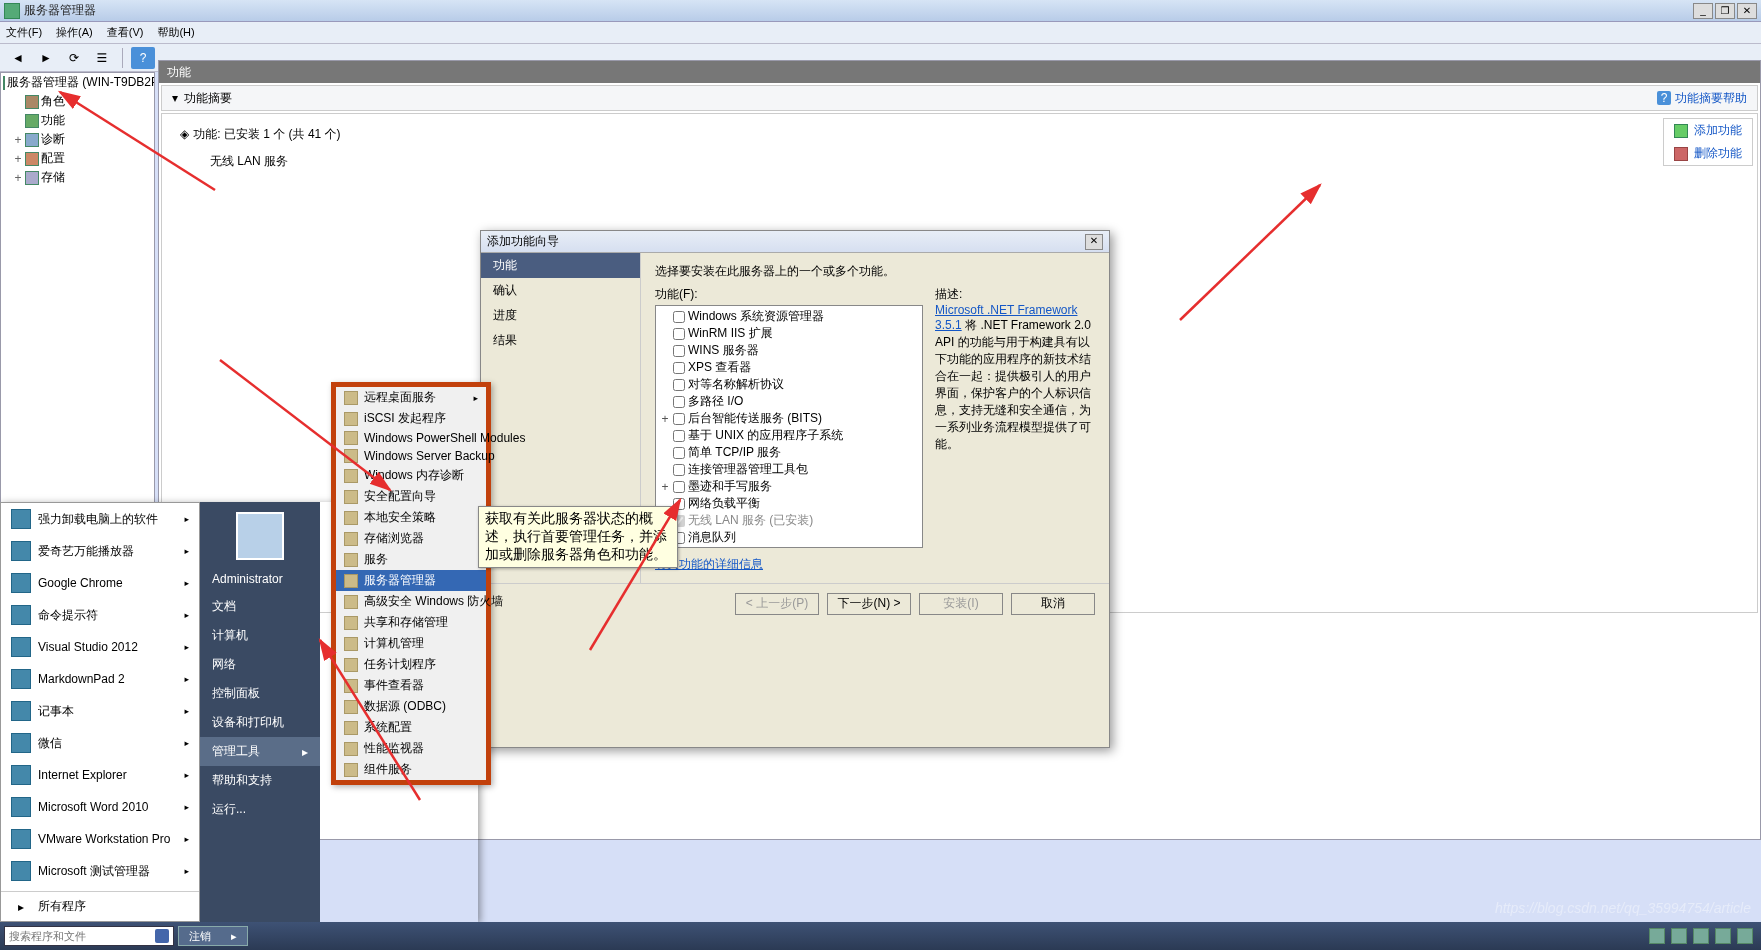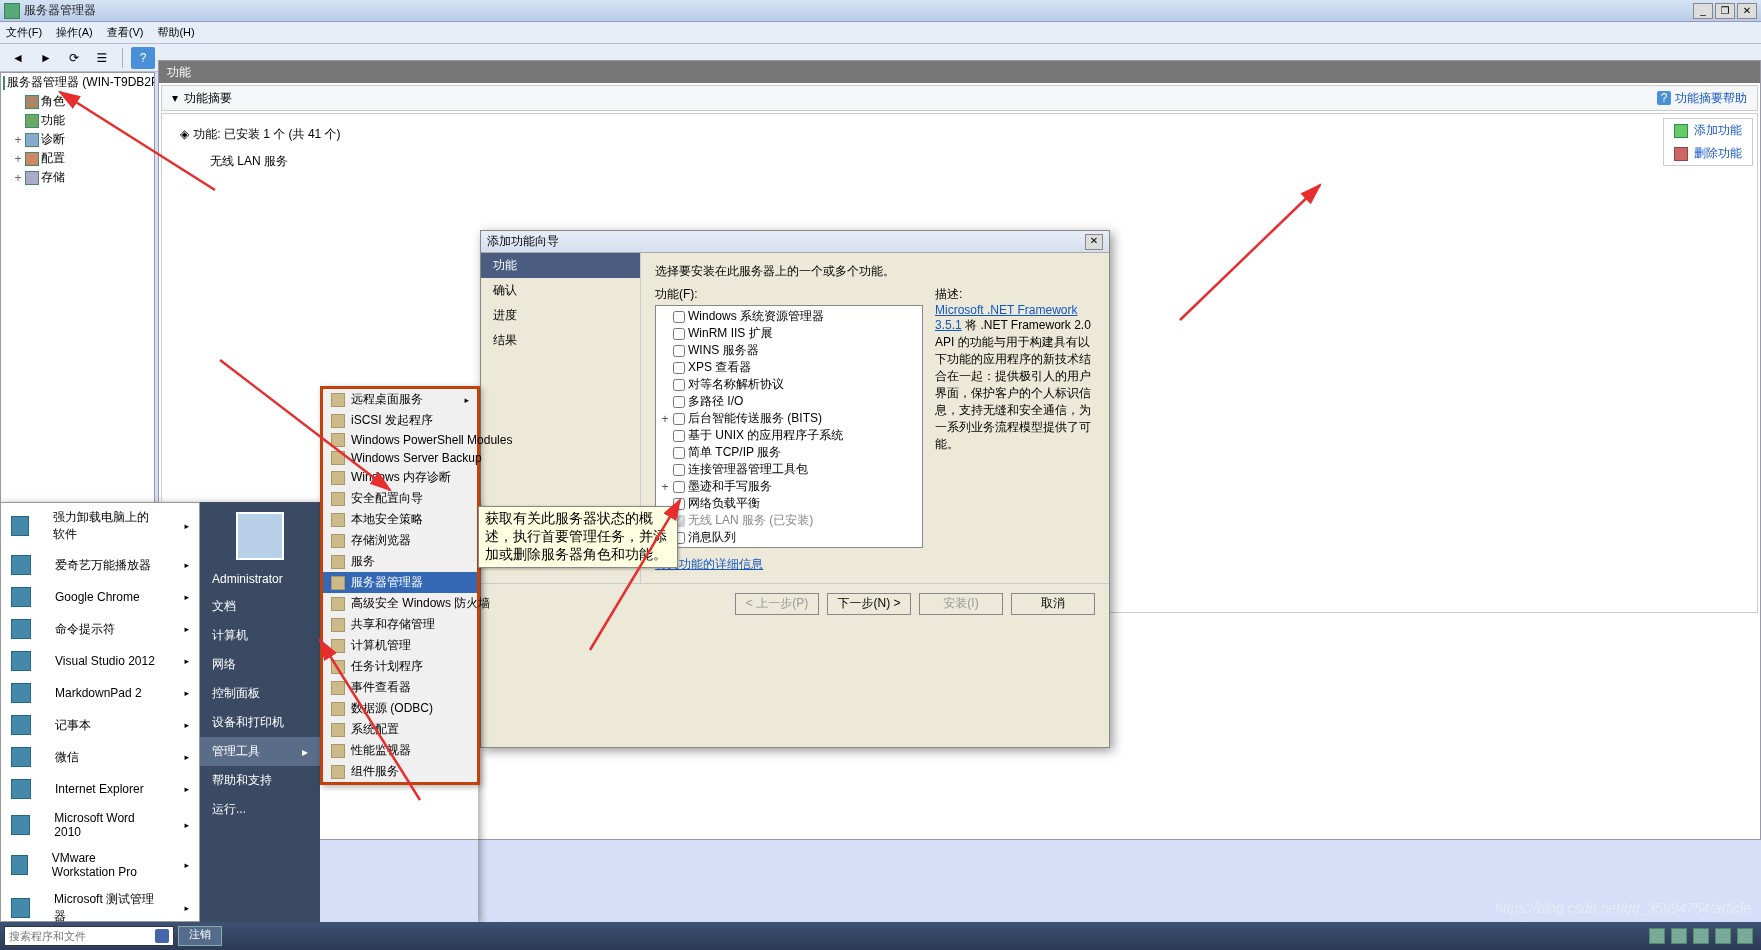--- a/index.html
+++ b/index.html
@@ -36,31 +36,31 @@
 .summary-bar .sum-title { font-weight: normal; }
 .summary-bar .help-link { margin-left: auto; color: #1457c6; cursor: pointer; display: flex; align-items: center; gap: 4px; }
 .summary-body { border: 1px solid #ccc; margin: 0 2px 2px 2px; padding: 12px 18px; position: relative; min-height: 500px; }
 .summary-body .side-actions { position: absolute; top: 4px; right: 4px; border: 1px solid #ccc; background: #fff; }
 .summary-body .side-actions div { padding: 3px 10px; display: flex; align-items: center; gap: 6px; color: #1457c6; cursor: pointer; }
 .summary-body .side-actions .sa-ico { width: 14px; height: 14px; border: 1px solid #385; background: #6c6; }
 
 
 .start-menu { position: absolute; left: 0; bottom: 28px; width: 478px; height: 420px; display: flex; box-shadow: 2px 2px 8px rgba(0,0,0,.4); }
 .start-left { width: 200px; background: #fff; border: 1px solid #999; display: flex; flex-direction: column; }
-.start-left .sl-item { display: flex; align-items: center; padding: 6px 10px; gap: 24px; cursor: pointer; font-size: 12px; }
+.start-left .sl-item { display: flex; align-items: center; padding: 6px 10px; gap: 7px; cursor: pointer; font-size: 12px; }
 .start-left .sl-item .sl-ico { width: 20px; height: 20px; background: #48a; border: 1px solid #268; }
 .start-left .sl-item .sl-arrow { margin-left: auto; font-size: 9px; }
 .start-left .sl-all { border-top: 1px solid #ccc; margin-top: auto; }
 .start-right { width: 120px; background: #3a4a63; display: flex; flex-direction: column; padding-top: 10px; }
 .start-right .usr-ico { width: 48px; height: 48px; background: #b8d0e8; border: 2px solid #fff; margin: 0 auto 6px auto; }
 .start-right .sr-item { color: #fff; padding: 6px 12px; cursor: pointer; font-size: 12px; }
 .start-right .sr-item.sel { background: #5a6d88; display: flex; align-items: center; justify-content: space-between; }
 
 
-.admin-submenu { position: absolute; left: 320px; bottom: 165px; width: 160px; background: #f0f0f0; border: 3px solid #c2410c; box-shadow: 2px 2px 6px rgba(0,0,0,.3); }
+.admin-submenu { position: absolute; left: 331px; bottom: 165px; width: 160px; background: #f0f0f0; border: 5px solid #c2410c; box-shadow: 2px 2px 6px rgba(0,0,0,.3); }
 .admin-submenu .as-item { display: flex; align-items: center; padding: 2px 8px; gap: 6px; cursor: pointer; font-size: 12px; white-space: nowrap; }
 .admin-submenu .as-item.sel { background: #3468b4; color: #fff; }
 .admin-submenu .as-ico { width: 14px; height: 14px; background: #cb8; border: 1px solid #a96; flex-shrink: 0; }
 .admin-submenu .as-arrow { margin-left: auto; font-size: 9px; }
 
 
 .tooltip-box { position: absolute; left: 478px; top: 506px; background: #ffffe1; border: 1px solid #888; padding: 3px 6px; font-size: 14px; max-width: 200px; box-shadow: 1px 1px 3px rgba(0,0,0,.3); }
 
 
 .wizard { position: absolute; left: 480px; top: 230px; width: 630px; height: 518px; background: #ece9d8; border: 1px solid #888; box-shadow: 3px 3px 10px rgba(0,0,0,.4); }
@@ -88,21 +88,21 @@
 .wizard .wz-footer button:disabled { color: #999; }
 
 
 svg.arrows { position: absolute; top: 0; left: 0; width: 1761px; height: 950px; pointer-events: none; }
 
 
 .taskbar { position: absolute; bottom: 0; left: 0; right: 0; height: 28px; background: linear-gradient(#3e5275,#2b3a54); display: flex; align-items: center; }
 .taskbar .search { width: 170px; height: 20px; margin: 0 4px; background: #fff; border: 1px solid #334; display: flex; align-items: center; padding: 0 4px; }
 .taskbar .search input { border: none; outline: none; font-size: 11px; flex: 1; }
 .taskbar .search .sicon { width: 14px; height: 14px; background: #46a; border-radius: 2px; }
-.taskbar .logoff { height: 20px; padding: 0 10px; background: #556b8c; border: 1px solid #8aa; color: #fff; font-size: 11px; display: flex; align-items: center; cursor: pointer; gap: 4px; flex-direction: column; }
+.taskbar .logoff { height: 20px; padding: 0 10px; background: #556b8c; border: 1px solid #8aa; color: #fff; font-size: 11px; display: flex; align-items: center; cursor: pointer; gap: 20px; }
 .taskbar .tray { margin-left: auto; display: flex; gap: 6px; padding: 0 8px; }
 .taskbar .tray span { width: 16px; height: 16px; background: #7a9; border: 1px solid #586; }
 
 .watermark { position: absolute; right: 10px; bottom: 34px; color: rgba(255,255,255,.4); font-size: 14px; font-style: italic; }
 </style>
 </head>
 <body>
 
 <div class="titlebar">
   <span class="icon-sm"></span>

